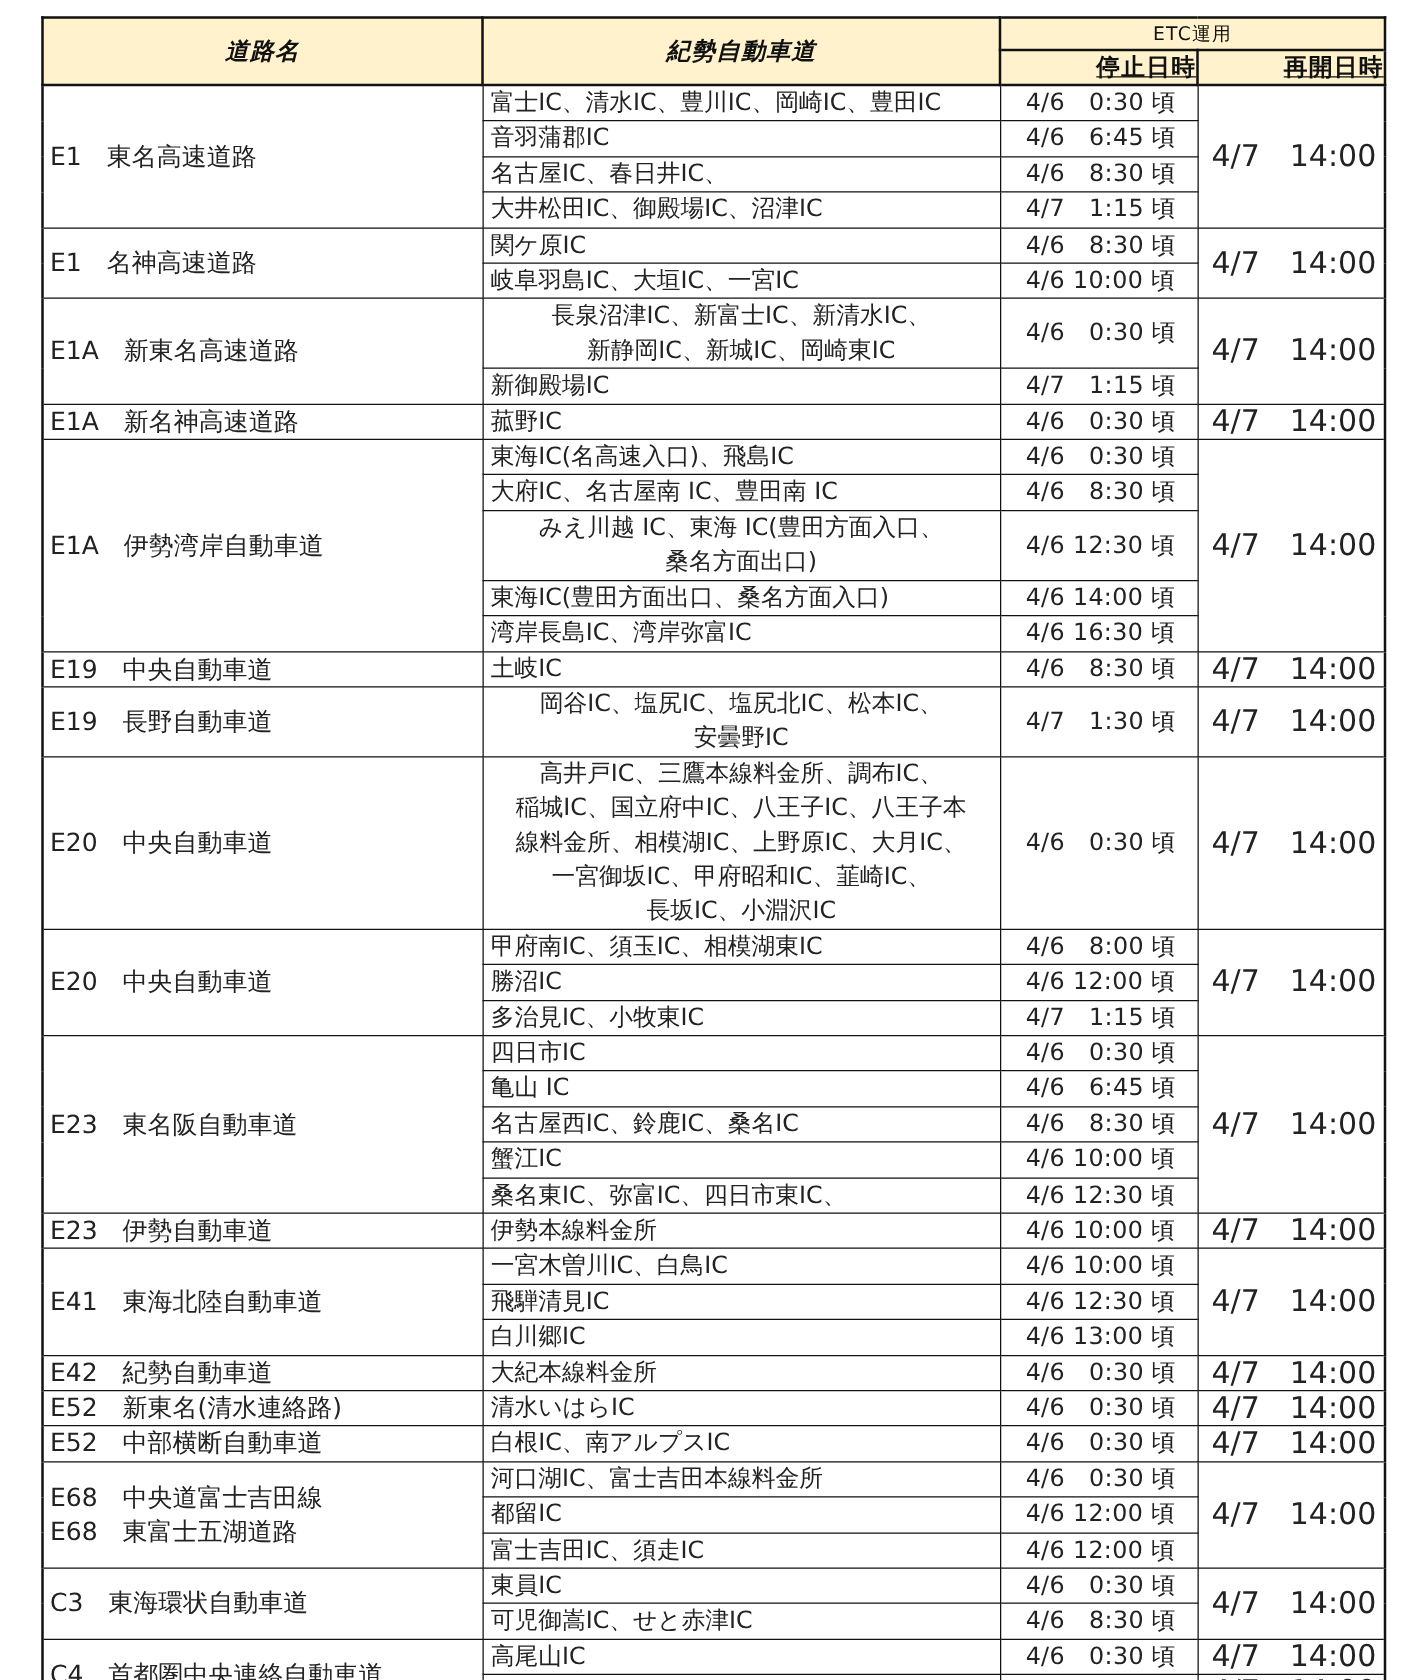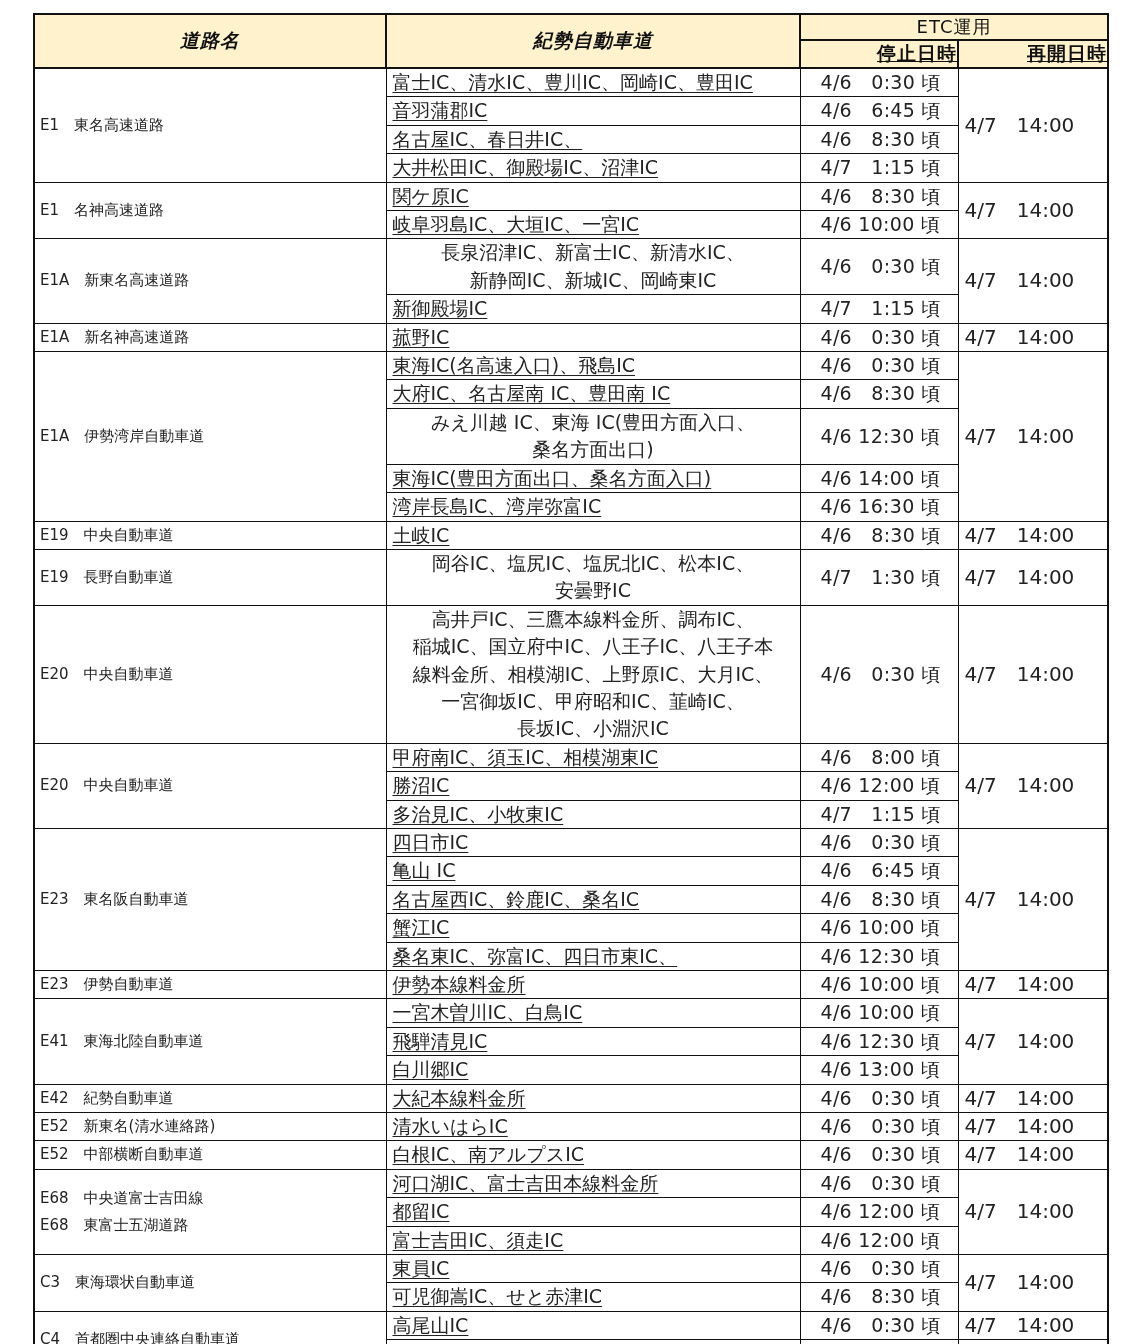--- a/index.html
+++ b/index.html
@@ -7,28 +7,28 @@
          font-family: "DejaVu Sans", "Liberation Sans", sans-serif; color: #222; }
   #etc-table { position: absolute; left: 33px; top: 13px; border-collapse: collapse;
                table-layout: fixed; width: 1074px; }
   #etc-table col.c1 { width: 352px; }
   #etc-table col.c2 { width: 414px; }
   #etc-table col.c3 { width: 158px; }
   #etc-table col.c4 { width: 150px; }
   #etc-table th { background: #fff2cc; font-weight: bold; font-size: 19px; color: #111;
                   border: 2px solid #111; padding: 0; text-align: center; letter-spacing: 1px; }
   #etc-table th.h-main { height: 51px; font-style: italic; }
-  #etc-table th.h-etc { height: 24px; font-weight: normal; font-size: 18px; border-bottom-width: 1.5px; }
+  #etc-table th.h-etc { height: 24px; font-weight: normal; font-size: 15px; border-bottom-width: 1.5px; }
   #etc-table th.h-sub { height: 24px; text-decoration: underline; text-align: right; }
   #etc-table td { border: 1.5px solid #111; padding: 0 6px; font-size: 19px; line-height: 27.4px;
                   vertical-align: middle; white-space: nowrap; overflow: hidden; }
-  #etc-table td.road { border-left-width: 2px; font-size: 15px; padding-left: 5px; }
-  #etc-table td.ic { text-decoration: underline; text-underline-offset: 3px; }
+  #etc-table td.road { border-left-width: 2px; font-size: 20px; padding-left: 5px; }
+  #etc-table td.ic { text-underline-offset: 3px; }
   #etc-table td.stop { padding-left: 20px; letter-spacing: 0.3px; }
-  #etc-table td.resume { text-align: left; border-right-width: 2px; font-size: 20px; margin-top: 28px; }
+  #etc-table td.resume { text-align: right; border-right-width: 2px; font-size: 24px; margin-top: 28px; }
   #etc-table tr.u1 td.ic, #etc-table tr.u1 td.stop { height: 27.4px; }
   #etc-table tr.u2 td.ic { height: 54.8px; }
   #etc-table tr.u5 td.ic { height: 137px; }
   #etc-table td.ic.multi { white-space: normal; text-decoration: none; line-height: 27.4px; text-align: center; }
   #etc-table tbody tr:last-child td { border-bottom-width: 2px; }
   .road-line { display: block; }
 </style>
 </head>
 <body>
 

